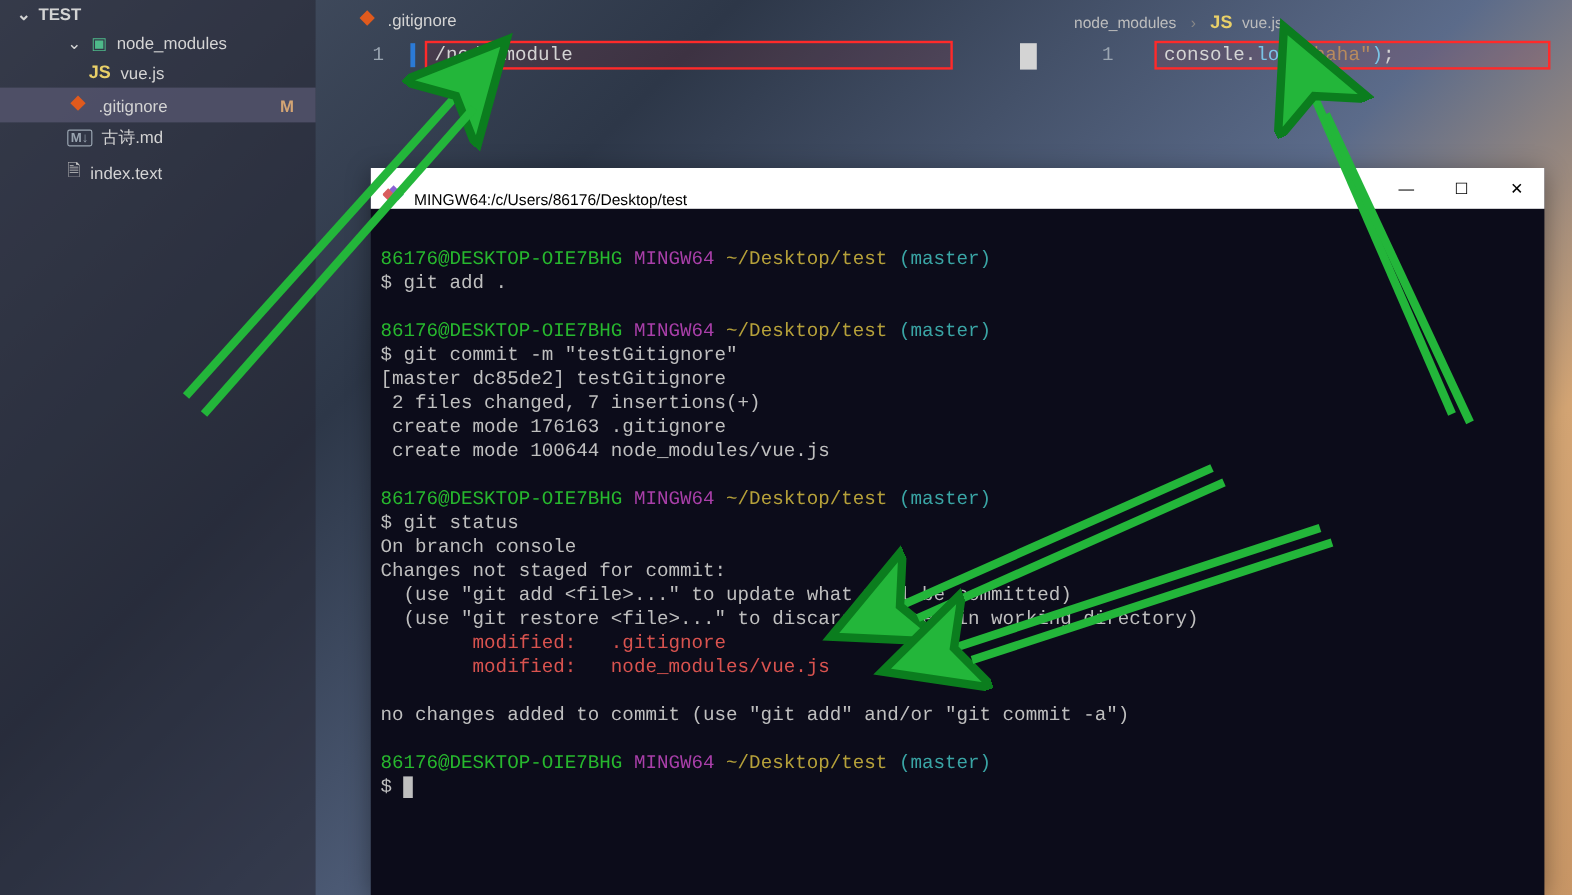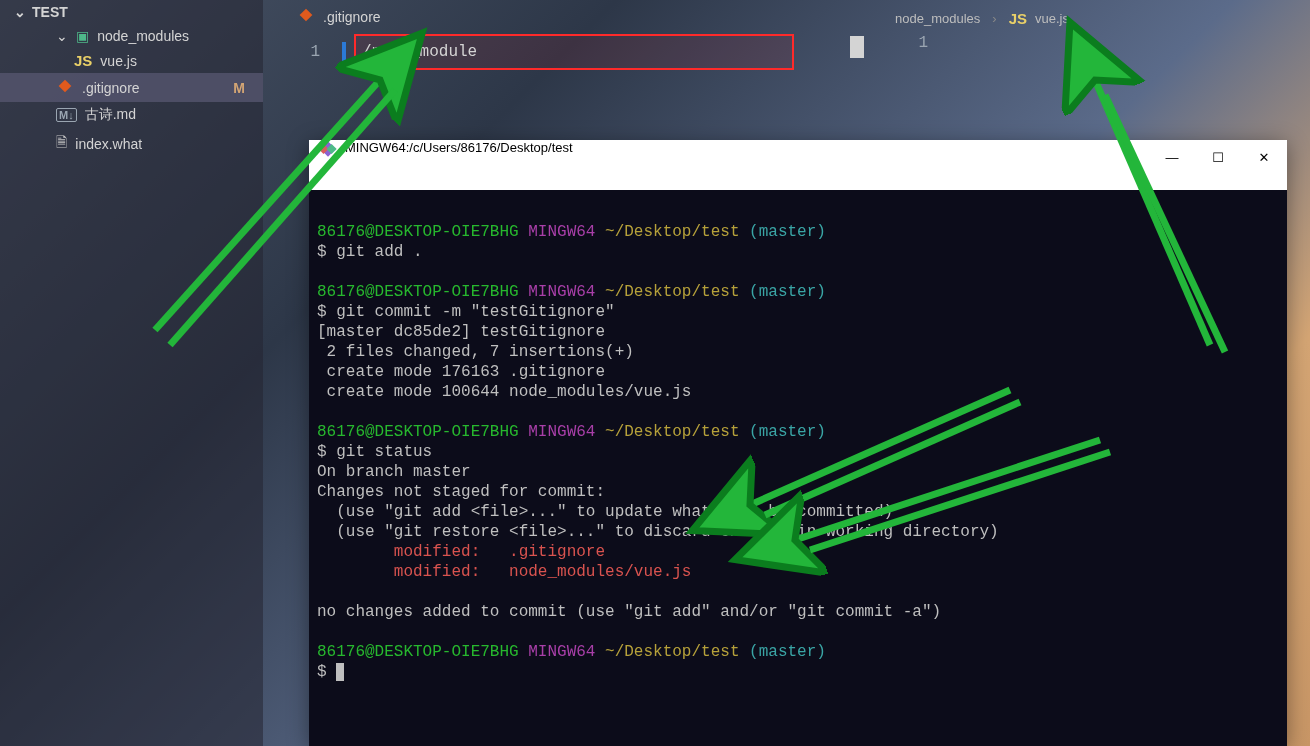--- a/index.html
+++ b/index.html
@@ -107,23 +107,23 @@
   position: absolute;
   left: 309px; top: 140px;
   width: 978px; height: 606px;
   background: #0c0c1a;
   display: flex;
   flex-direction: column;
   box-shadow: 0 4px 20px rgba(0,0,0,0.4);
 }
 .titlebar {
   background: #ffffff;
-  height: 50px;
-  display: flex;
-  align-items: flex-start;
+  height: 34px;
+  display: flex;
+  align-items: flex-end;
   font-family: 'Segoe UI', sans-serif;
   font-size: 13px;
   color: #000;
   padding-left: 10px;
 }
 .titlebar .win-icons {
   margin-left: auto;
   display: flex;
 }
 .titlebar .win-btn {
@@ -181,21 +181,21 @@
     </span>
     <span>.gitignore</span>
     <span class="git-m">M</span>
   </div>
   <div class="tree-item l1">
     <span class="icon-md">M↓</span>
     <span>古诗.md</span>
   </div>
   <div class="tree-item l1">
     <span class="icon-file">🗎</span>
-    <span>index.what</span>
+    <span>index.text</span>
   </div>
 </div>
 
 <div class="tab tab-left">
   <span>
     <svg class="diamond-svg" viewBox="0 0 20 20">
         <rect x="5" y="5" width="10" height="10" transform="rotate(45 10 10)" fill="#e05a1d"></rect>
       </svg>
   </span>
   <span>.gitignore</span>
@@ -204,30 +204,39 @@
 <div class="tab tab-right-breadcrumb">
   <span>node_modules</span>
   <span class="breadcrumb-sep">›</span>
   <span class="icon-js">JS</span>
   <span>vue.js</span>
 </div>
 
 <div class="editor-line" style="left:290px; top:34px;">
   <span class="lineno">1</span>
   <span class="gutter-bar"></span>
-  <span class="code-highlight" style="width:440px; height:36px;">
+  <span class="code-highlight" style="width:440px; height:24px;">
     <span class="tok-w">/node_module</span>
   </span>
 </div>
 
 <div class="right-pipe"></div>
 
 <div class="editor-line" style="left:898px; top:34px;">
   <span class="lineno">1</span>
   <span style="width:12px"></span>
+  <span class="code-highlight" style="width:330px; height:24px;">
+    <span class="tok-w">console</span>
+      <span class="tok-w">.</span>
+      <span class="tok-fn">log</span>
+      <span class="tok-paren">(</span>
+      <span class="tok-str">"haha"</span>
+      <span class="tok-paren">)</span>
+      <span class="tok-w">;</span>
+  </span>
 </div>
 
 <div class="terminal">
   <div class="titlebar">
     <span style="margin-right:8px;">
       <svg width="18" height="18" viewBox="0 0 20 20">
           <rect x="4" y="4" width="12" height="12" transform="rotate(45 10 10)" fill="#8a62d4"></rect>
           <rect x="1" y="6" width="8" height="8" transform="rotate(45 5 10)" fill="#d95d5d"></rect>
           <rect x="10" y="6" width="8" height="8" transform="rotate(45 14 10)" fill="#4eba8a"></rect>
         </svg>
@@ -251,21 +260,21 @@
 
 <span><span class="t-green">86176@DESKTOP-OIE7BHG</span><span class="t-purple"> MINGW64</span><span class="t-yellow"> ~/Desktop/test</span><span class="t-cyan"> (master)</span></span>
 <span>$ git commit -m "testGitignore"</span>
 <span>[master dc85de2] testGitignore</span>
 <span> 2 files changed, 7 insertions(+)</span>
 <span> create mode 176163 .gitignore</span>
 <span> create mode 100644 node_modules/vue.js</span>
 
 <span><span class="t-green">86176@DESKTOP-OIE7BHG</span><span class="t-purple"> MINGW64</span><span class="t-yellow"> ~/Desktop/test</span><span class="t-cyan"> (master)</span></span>
 <span>$ git status</span>
-<span>On branch master</span>
+<span>On branch console</span>
 <span>Changes not staged for commit:</span>
 <span>  (use "git add &lt;file&gt;..." to update what will be committed)</span>
 <span>  (use "git restore &lt;file&gt;..." to discard changes in working directory)</span>
 <span class="t-red">        modified:   .gitignore</span>
 <span class="t-red">        modified:   node_modules/vue.js</span>
 
 <span>no changes added to commit (use "git add" and/or "git commit -a")</span>
 
 <span><span class="t-green">86176@DESKTOP-OIE7BHG</span><span class="t-purple"> MINGW64</span><span class="t-yellow"> ~/Desktop/test</span><span class="t-cyan"> (master)</span></span>
 <span><span>$ </span><span class="caret"></span></span>

